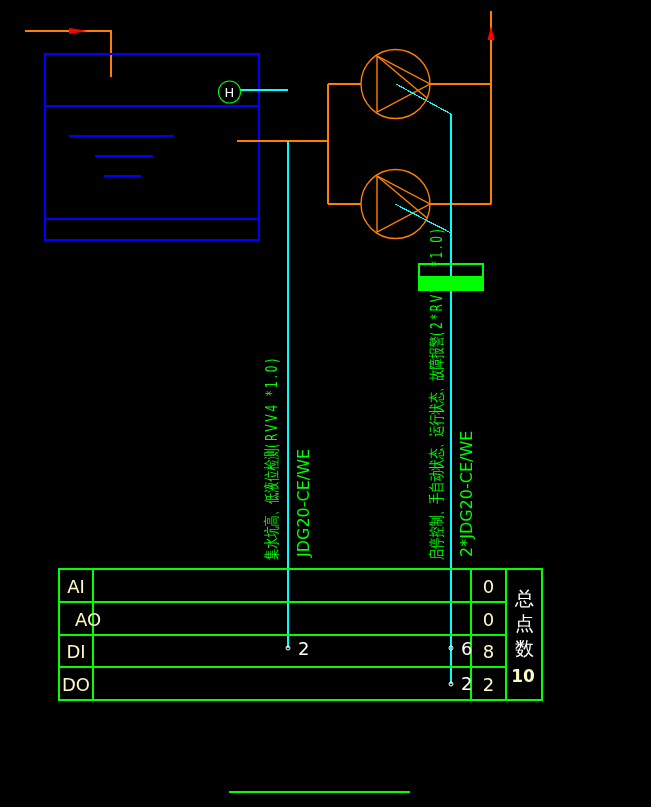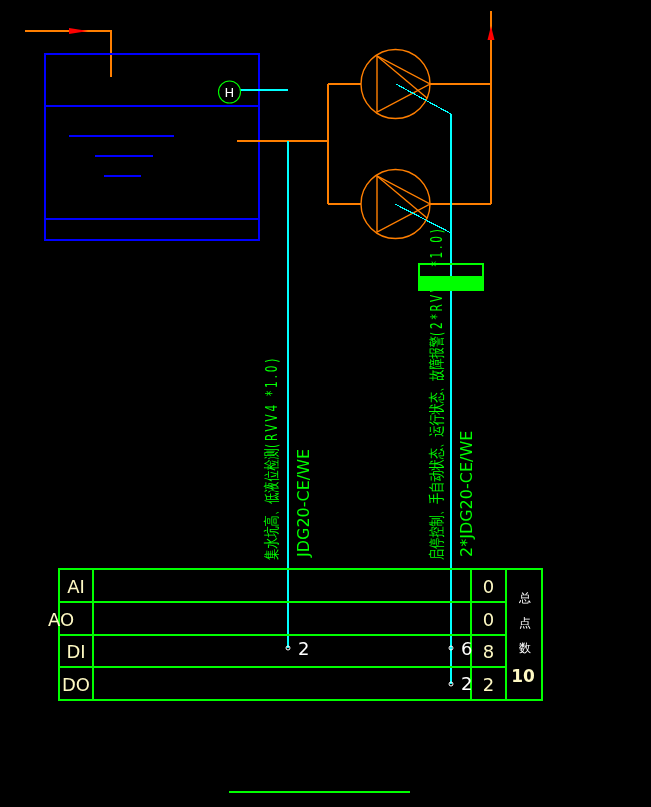--- a/index.html
+++ b/index.html
@@ -7,21 +7,21 @@
          font-family:"DejaVu Sans","Liberation Sans",sans-serif;}
   #stage svg{position:absolute;left:0;top:0;}
   .crisp{shape-rendering:crispEdges;}
   .txt{position:absolute;color:#fff;}
   .vlabel{position:absolute;transform-origin:0 0;transform:rotate(-90deg);
           white-space:nowrap;color:#00ff00;line-height:16px;font-size:16px;}
   .sq{display:inline-block;transform-origin:0 0;transform:scaleX(0.7);white-space:nowrap;}
   .spec{font-size:15px;letter-spacing:4px;}
   .cell{position:absolute;color:#fef9c3;font-size:18px;line-height:17px;text-align:center;}
   .tag{position:absolute;color:#fff;font-size:18px;line-height:15px;}
-  .vcol{position:absolute;color:#fff;font-size:12px;line-height:25px;width:16px;
+  .vcol{position:absolute;color:#fff;font-size:19px;line-height:25px;width:16px;
         word-break:break-all;text-align:right;}
   .title{position:absolute;color:#fff;font-size:29px;line-height:34px;white-space:nowrap;}
   .title .tsq{display:inline-block;transform-origin:0 50%;transform:scaleX(0.8);letter-spacing:1px;white-space:nowrap;}
 </style>
 </head>
 <body>
 
 <div id="stage">
 
   <svg width="651" height="807" viewBox="0 0 651 807">
@@ -107,21 +107,21 @@
       <rect x="419" y="276" width="64" height="14" fill="#00ff00" stroke="none"></rect>
     </g>
     <g stroke="#ffffff" fill="none" stroke-width="1">
       <circle cx="288" cy="648" r="2"></circle>
       <circle cx="451" cy="648" r="2"></circle>
       <circle cx="451" cy="684" r="2"></circle>
     </g>
   </svg>
 
   <div class="cell" style="left:59px;top:578px;width:34px;">AI</div>
-  <div class="cell" style="left:44px;top:611px;width:34px;">AO</div>
+  <div class="cell" style="left:71px;top:611px;width:34px;">AO</div>
   <div class="cell" style="left:59px;top:643px;width:34px;">DI</div>
   <div class="cell" style="left:59px;top:676px;width:34px;">DO</div>
 
   <div class="cell" style="left:471px;top:578px;width:35px;">0</div>
   <div class="cell" style="left:471px;top:611px;width:35px;">0</div>
   <div class="cell" style="left:471px;top:643px;width:35px;">8</div>
   <div class="cell" style="left:471px;top:676px;width:35px;">2</div>
 
   <div class="vcol" style="left:515px;top:586px;">总点数</div>
   <div class="cell" style="left:509px;top:668px;width:28px;font-size:17px;font-weight:bold;">10</div>

